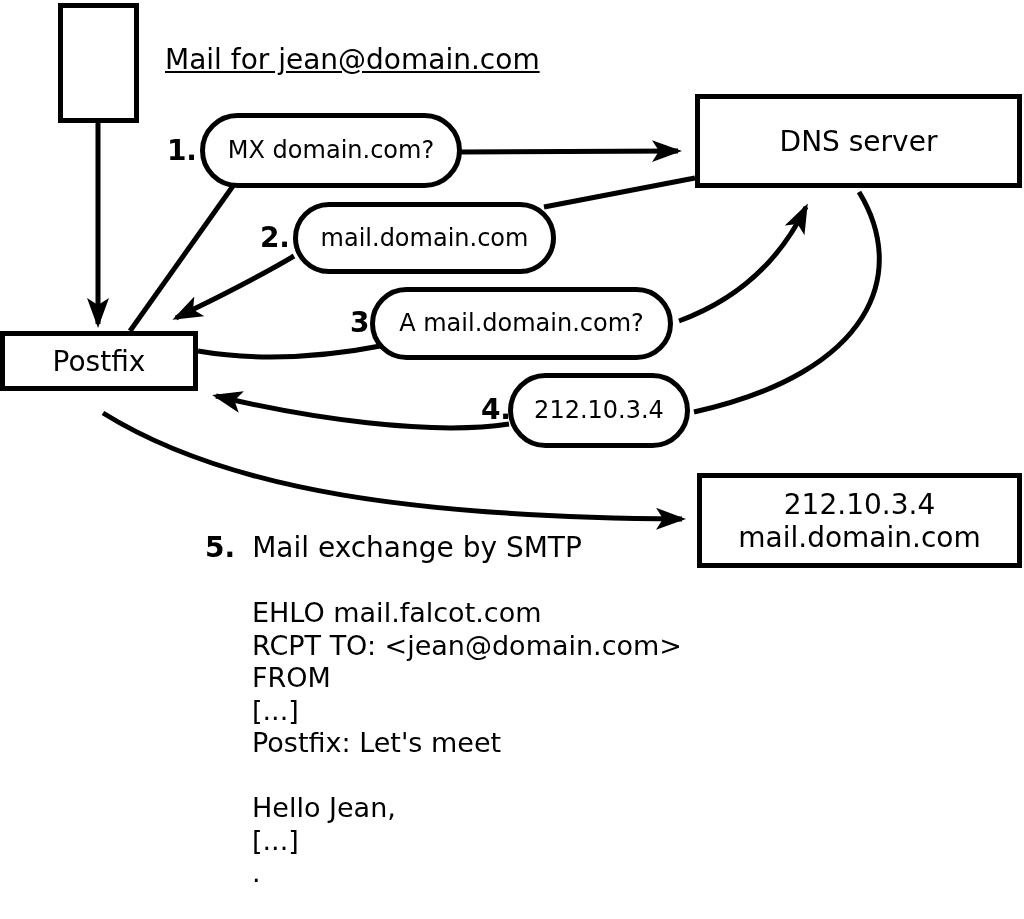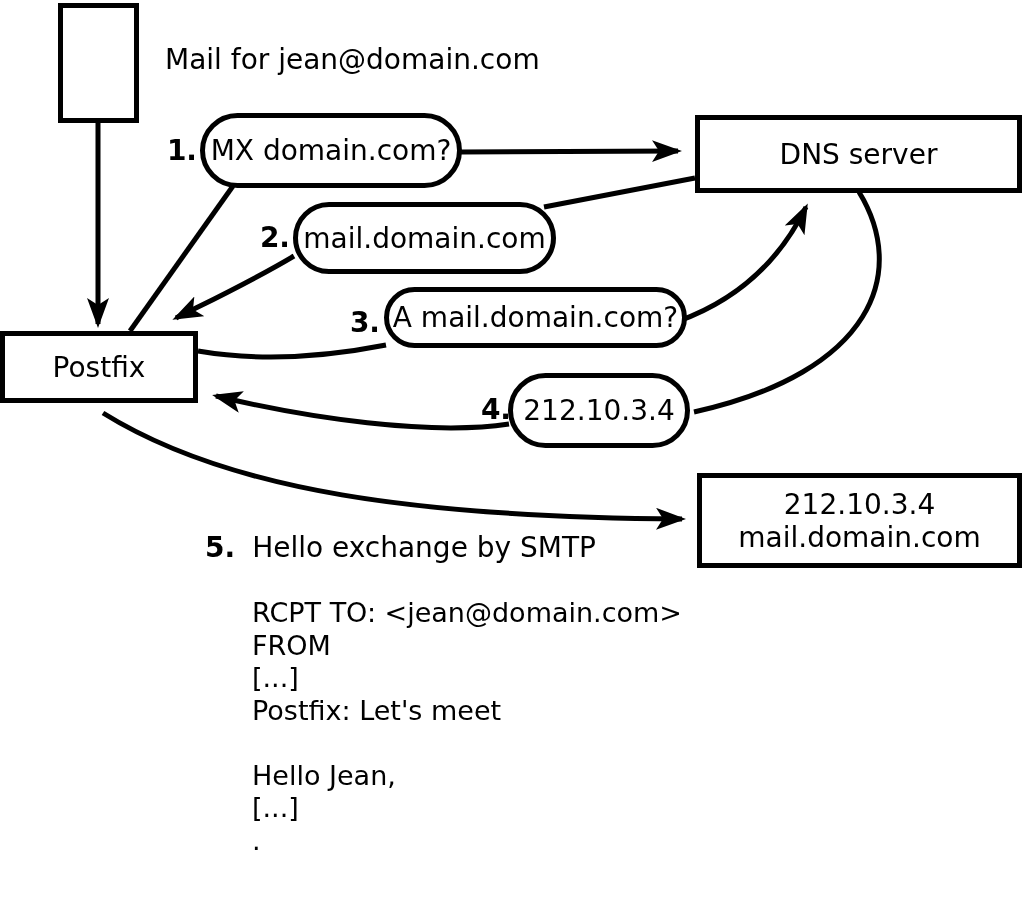--- a/index.html
+++ b/index.html
@@ -19,49 +19,50 @@
     border: 5px solid #000;
     background: #fff;
     display: flex;
     align-items: center;
     justify-content: center;
     text-align: center;
     font-size: 28px;
     line-height: 33px;
   }
   .rect { border-radius: 0; }
-  .pill { border-radius: 40px; font-size: 28px; }
+  .pill { border-radius: 40px; font-size: 24px; }
 
   .envelope { left: 58px; top: 3px; width: 81px; height: 120px; }
-  .postfix  { left: 0px;  top: 331px; width: 198px; height: 72px; }
-  .dns      { left: 695px; top: 115px; width: 327px; height: 78px; }
+  .postfix  { left: 0px;  top: 331px; width: 198px; height: 60px; }
+  .dns      { left: 695px; top: 94px; width: 327px; height: 94px; }
   .mailsrv  { left: 697px; top: 473px; width: 325px; height: 95px; flex-direction: column; }
 
   .pill1 { left: 200px; top: 113px; width: 262px; height: 75px; }
   .pill2 { left: 293px; top: 202px; width: 263px; height: 72px; }
-  .pill3 { left: 384px; top: 287px; width: 303px; height: 61px; }
+  .pill3 { left: 370px; top: 287px; width: 303px; height: 73px; }
   .pill4 { left: 508px; top: 373px; width: 182px; height: 75px; }
 
   .stepnum {
     position: absolute;
     font-weight: bold;
     font-size: 28px;
     line-height: 34px;
     width: 40px;
     text-align: right;
   }
   .num1 { left: 157px; top: 134px; }
   .num2 { left: 250px; top: 221px; }
   .num3 { left: 340px; top: 306px; }
   .num4 { left: 471px; top: 393px; }
 
   .title {
     position: absolute;
     left: 165px; top: 43px;
     font-size: 28px;
+    text-decoration: underline;
   }
 
   .step5row {
     position: absolute;
     left: 205px; top: 531px;
     font-size: 28px;
     display: flex;
   }
   .step5row .stepnum5 { font-weight: bold; margin-right: 17px; }
 
@@ -133,24 +134,25 @@
     <span>A mail.domain.com?</span>
   </div>
 
   <span class="stepnum num4">4.</span>
   <div class="node pill pill4">
     <span>212.10.3.4</span>
   </div>
 
   <div class="step5row">
     <span class="stepnum5">5.</span>
-    <span>Hello exchange by SMTP</span>
+    <span>Mail exchange by SMTP</span>
   </div>
 
   <div class="smtp">
+    <div class="line">EHLO mail.falcot.com</div>
     <div class="line">RCPT TO: &lt;jean@domain.com&gt;</div>
     <div class="line">FROM</div>
     <div class="line">[...]</div>
     <div class="line">Postfix: Let's meet</div>
     <div class="line"></div>
     <div class="line">Hello Jean,</div>
     <div class="line">[...]</div>
     <div class="line">.</div>
   </div>
 

